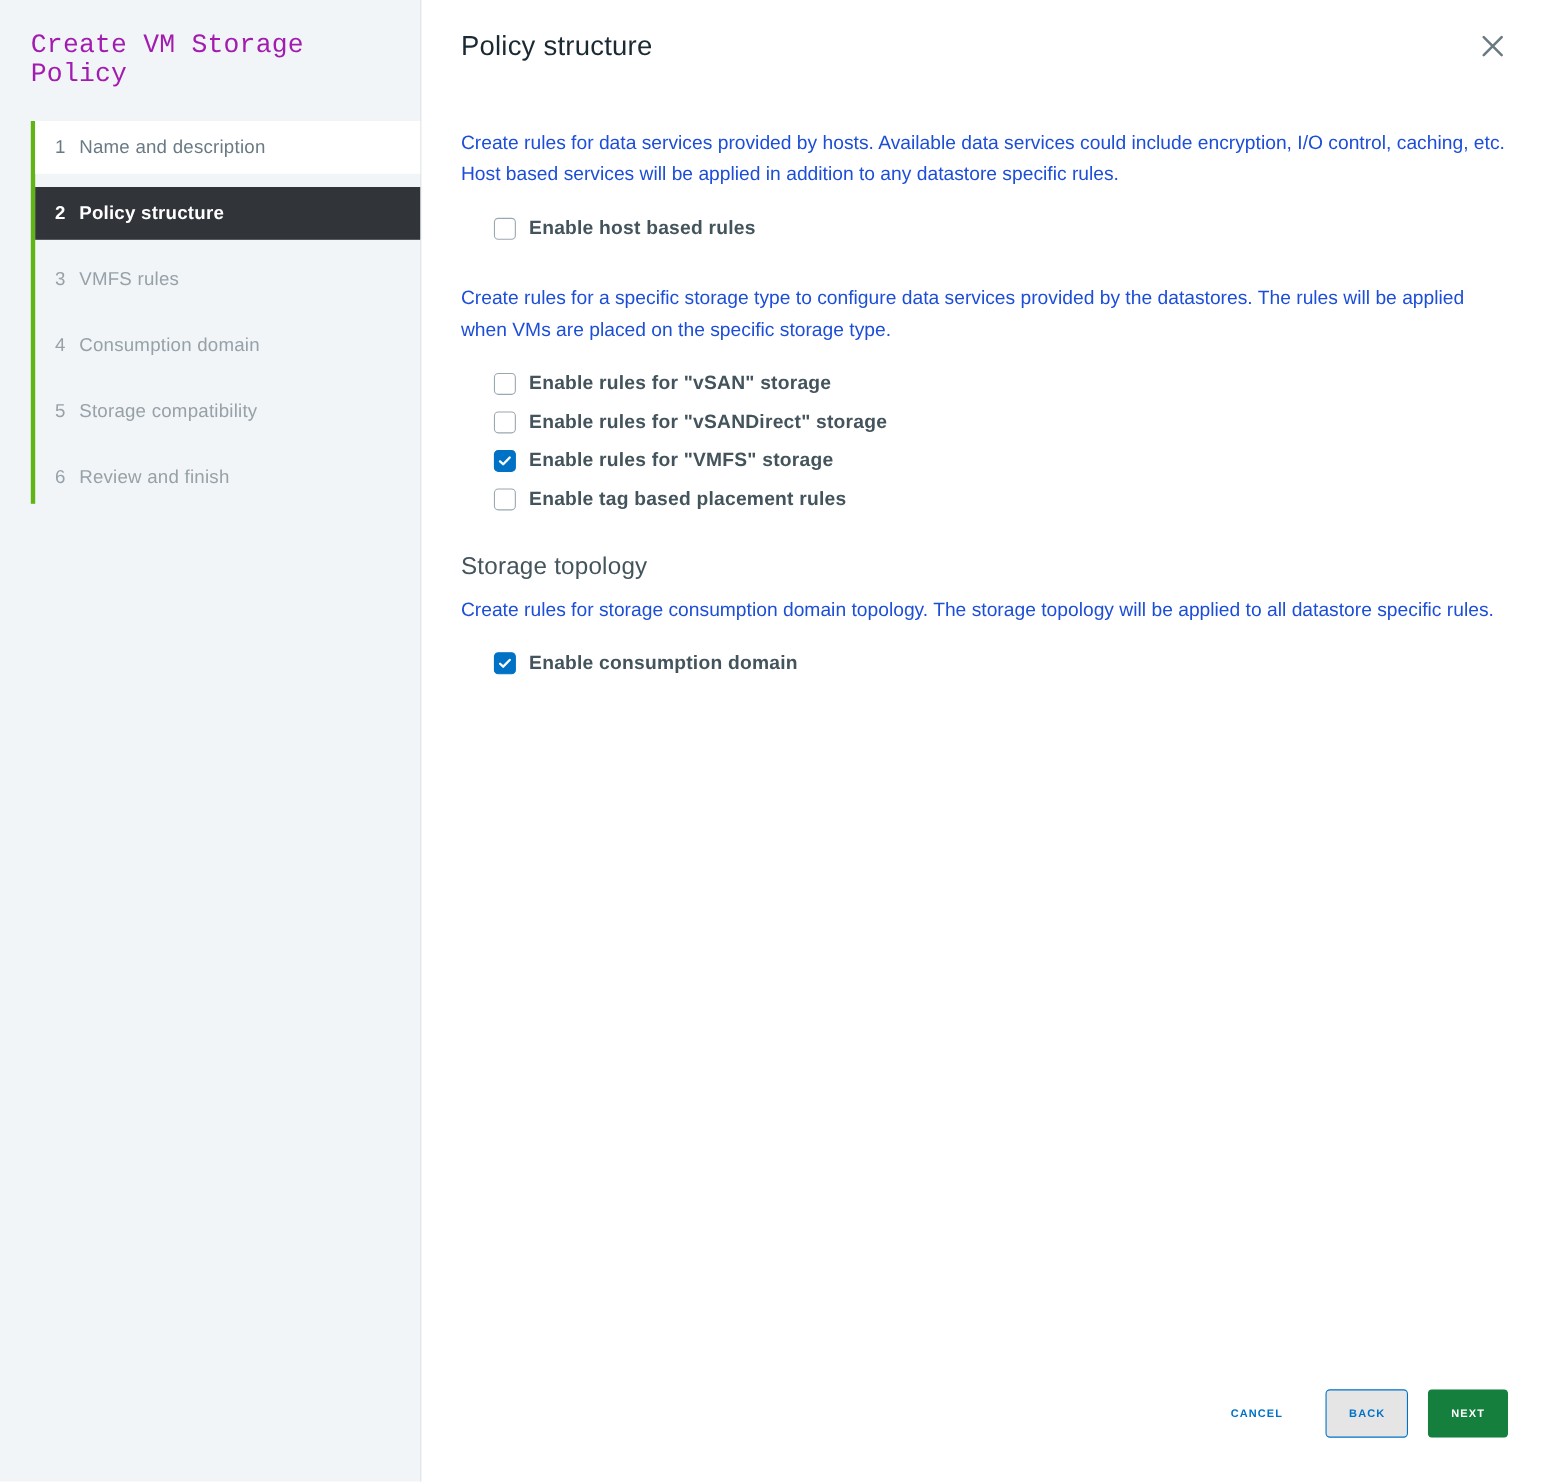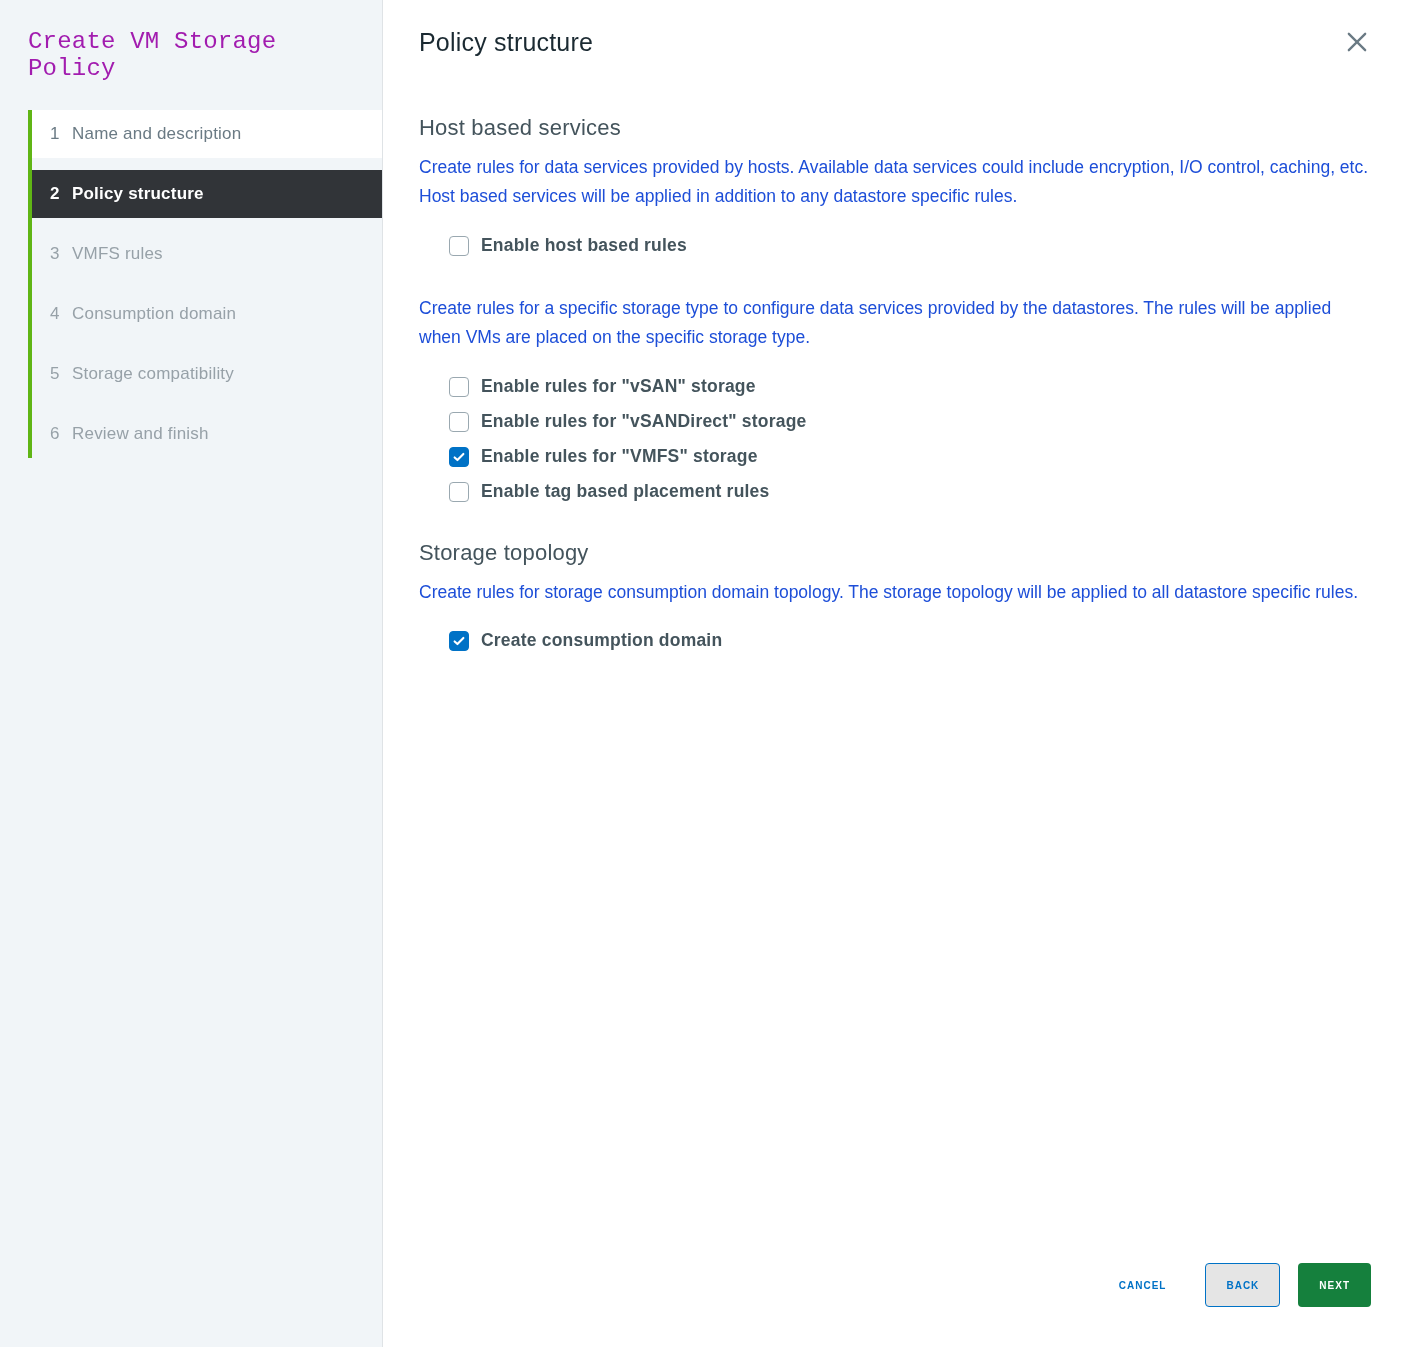--- a/index.html
+++ b/index.html
@@ -212,21 +212,20 @@
   <div class="main">
     <div class="close-btn">
       <svg viewBox="0 0 24 24">
           <path d="M5 5 L19 19 M19 5 L5 19" stroke="currentColor" stroke-width="2" fill="none" stroke-linecap="round"></path>
         </svg>
     </div>
 
     <h1 class="page-title">Policy structure</h1>
 
     <div class="section">
-      <div class="section-heading">Host based services</div>
       <div class="section-text">Create rules for data services provided by hosts. Available data services could include encryption, I/O control, caching, etc. Host based services will be applied in addition to any datastore specific rules.</div>
       <div class="cb-group" id="cb-host">
           <div class="cb-row">
             <span class="cb-box">
               <svg viewBox="0 0 16 16">
                 <path d="M3 8.5 L6.2 11.5 L13 4.5" stroke="#ffffff" stroke-width="2.4" fill="none" stroke-linecap="round" stroke-linejoin="round"></path>
               </svg>
             </span>
             <span class="cb-label">Enable host based rules</span>
           </div>
@@ -274,21 +273,21 @@
     <div class="section">
       <div class="section-heading">Storage topology</div>
       <div class="section-text">Create rules for storage consumption domain topology. The storage topology will be applied to all datastore specific rules.</div>
       <div class="cb-group" id="cb-topology">
           <div class="cb-row checked">
             <span class="cb-box">
               <svg viewBox="0 0 16 16">
                 <path d="M3 8.5 L6.2 11.5 L13 4.5" stroke="#ffffff" stroke-width="2.4" fill="none" stroke-linecap="round" stroke-linejoin="round"></path>
               </svg>
             </span>
-            <span class="cb-label">Create consumption domain</span>
+            <span class="cb-label">Enable consumption domain</span>
           </div>
         </div>
     </div>
 
     <div class="footer">
       <button class="btn link">CANCEL</button>
       <button class="btn outline">BACK</button>
       <button class="btn primary">NEXT</button>
     </div>
   </div>

